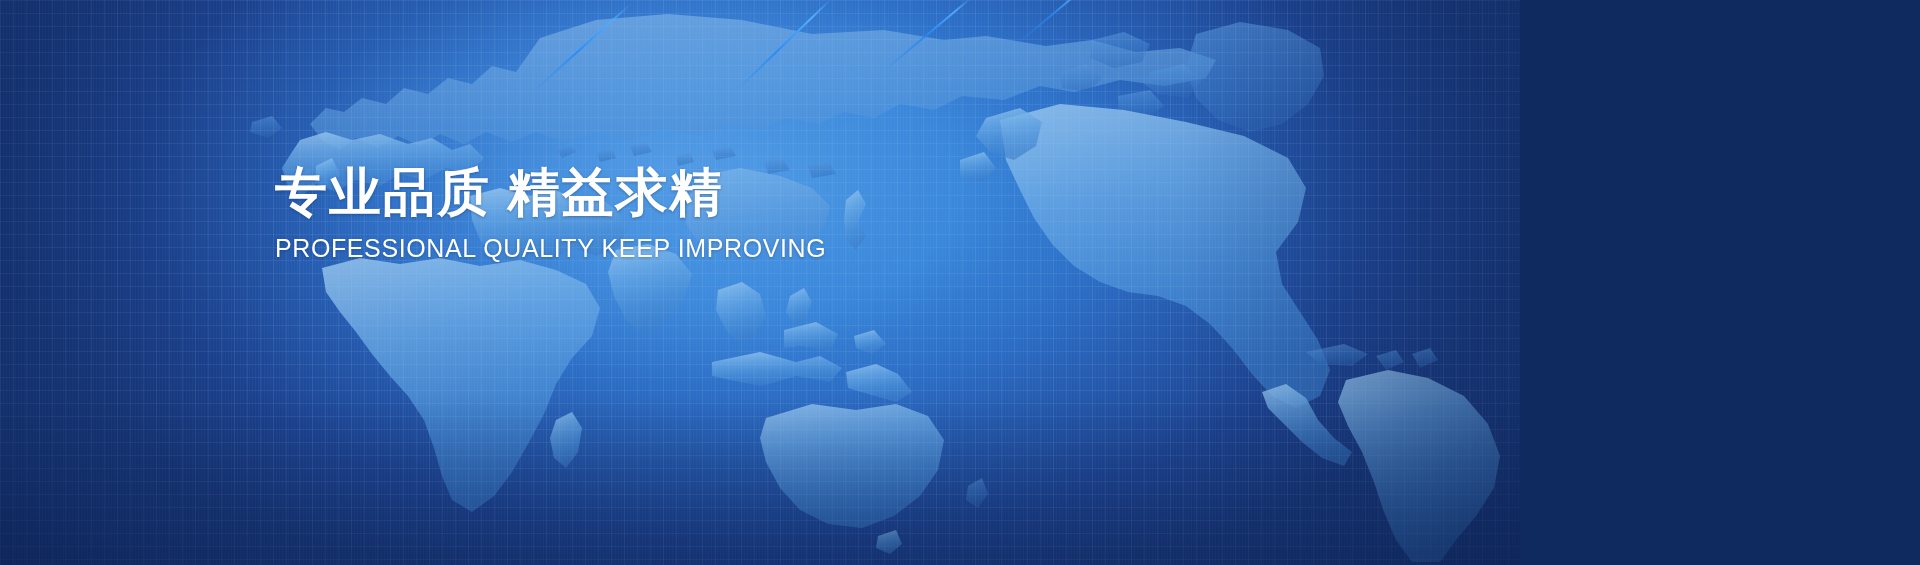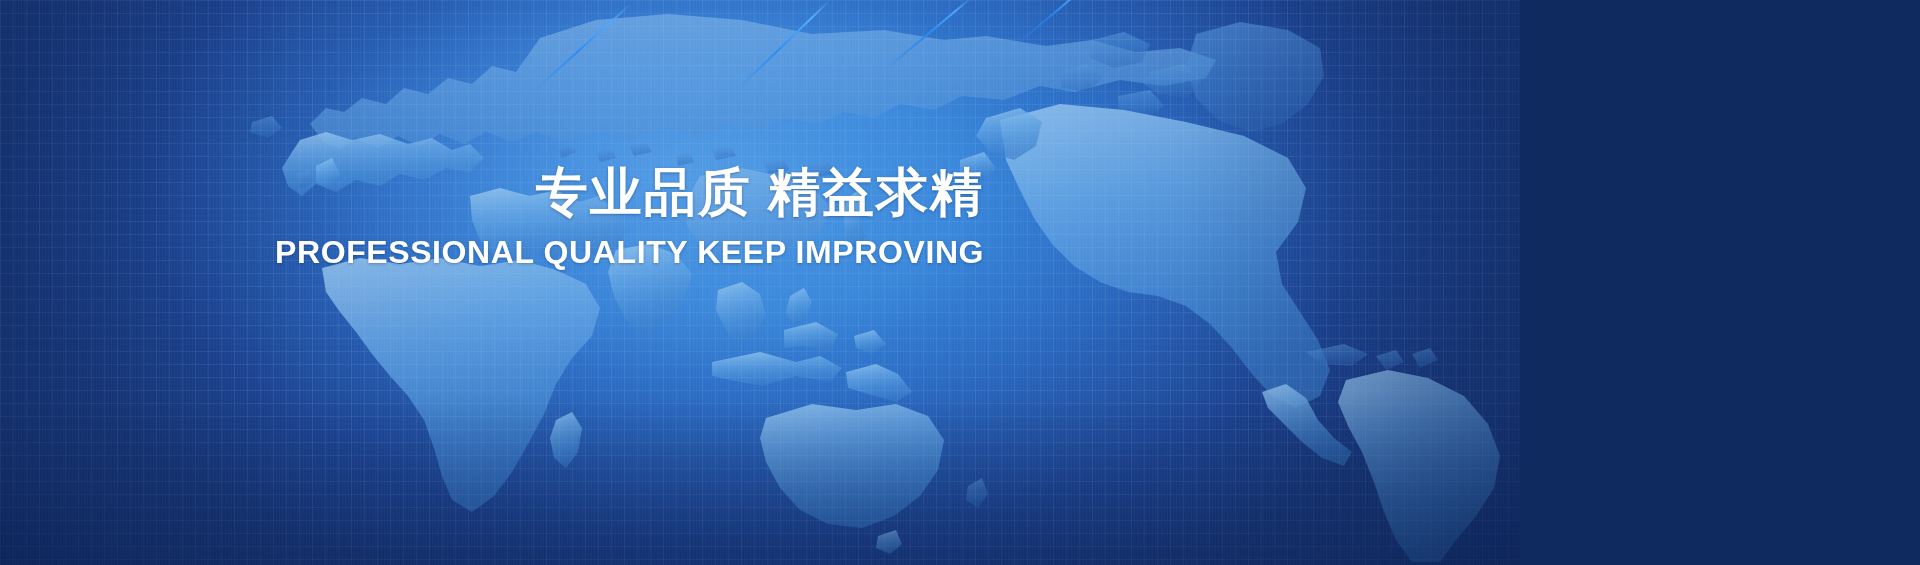--- a/index.html
+++ b/index.html
@@ -7,21 +7,20 @@
     padding: 0;
     background: #0e2a5e;
   }
   .banner {
     position: relative;
     width: 1520px;
     height: 565px;
     overflow: hidden;
     font-family: "Liberation Sans", "DejaVu Sans", sans-serif;
     background: #c2410c;
-    text-align: right;
   }
 
   
   .layer {
     position: absolute;
     inset: 0;
     pointer-events: none;
   }
   .base-glow {
     background:
@@ -128,23 +127,23 @@
     font-size: 52px;
     line-height: 1.12;
     font-weight: bold;
     color: #ffffff;
     letter-spacing: 2px;
     white-space: nowrap;
     text-shadow: 0 1px 3px rgba(8,30,72,0.35);
   }
   .subhead {
     margin: 14px 0 0 0;
-    font-size: 32px;
+    font-size: 25px;
     line-height: 1.1;
-    font-weight: 700;
+    font-weight: 400;
     color: #ffffff;
     letter-spacing: 0.6px;
     white-space: nowrap;
     text-shadow: 0 1px 3px rgba(8,30,72,0.30);
   }
 </style>
 </head>
 <body>
 
 <div class="banner">

